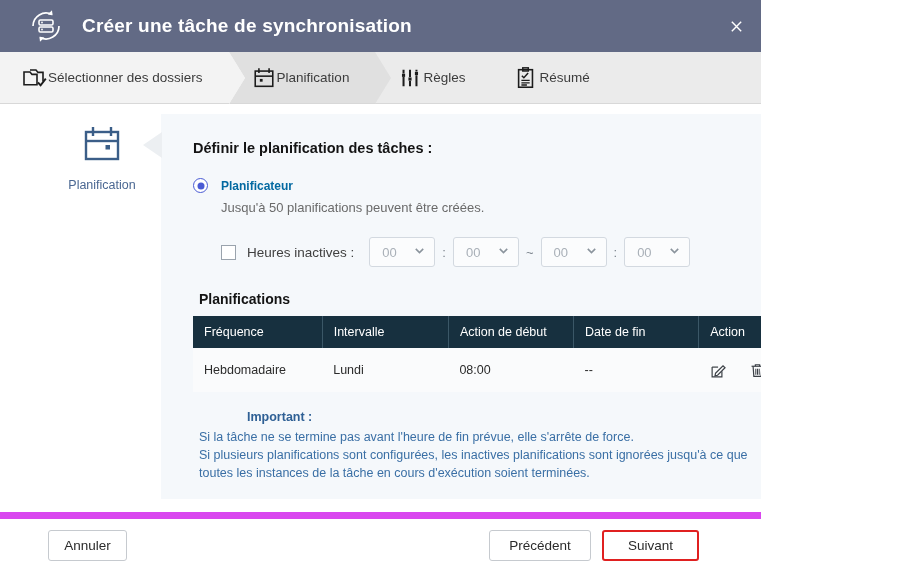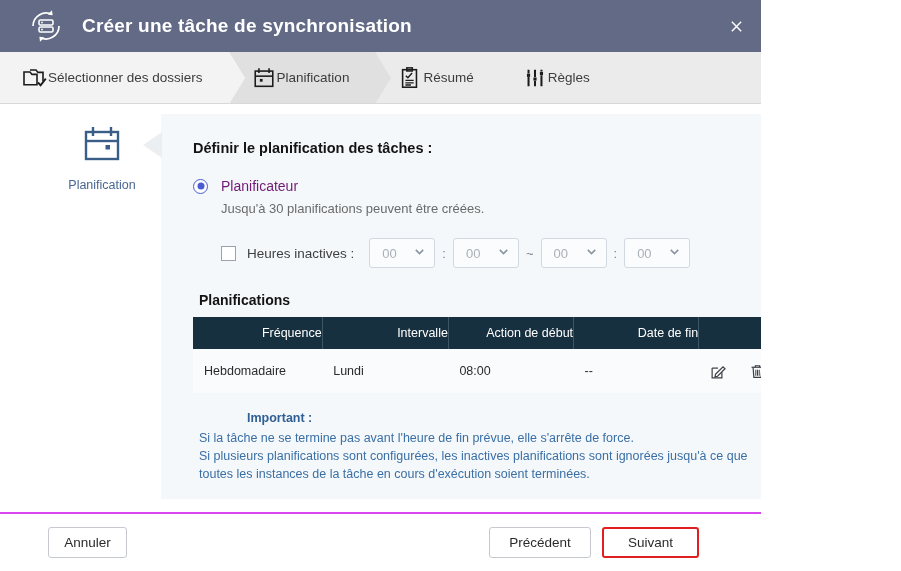--- a/index.html
+++ b/index.html
@@ -139,21 +139,21 @@
     background: #ffffff;
     position: relative;
     cursor: pointer;
   }
   .radio.checked::after {
     content:""; position:absolute;
     left:50%; top:50%; transform: translate(-50%,-50%);
     width:7px; height:7px; border-radius:50%;
     background:#4a5bd4;
   }
-  .radio-label { font-size: 14px; font-weight: normal; color: #701a75; }
+  .radio-label { font-size: 12px; font-weight: bold; color: #0369a1; }
   .sub-note {
     margin: 7px 0 0 28px;
     font-size: 13px; color: #6a6a6a;
   }
 
   
   .inactive-row {
     display: flex; align-items: center;
     margin: 22px 0 0 28px; gap: 0;
   }
@@ -191,21 +191,21 @@
     display:flex; align-items:center; justify-content:center;
     font-size: 19px; color: #1c1c1c; line-height: 1;
     cursor: pointer;
   }
 
   
   table.sched { width: 100%; border-collapse: collapse; table-layout: fixed; }
   table.sched th {
     background: #17303f; color: #ffffff;
     font-size: 12.5px; font-weight: normal;
-    text-align: right;
+    text-align: left;
     padding: 9px 0 9px 11px;
     border-right: 1px solid #3b5767;
   }
   table.sched th:last-child { border-right: none; }
   table.sched td {
     background: #fafbfc;
     font-size: 12.5px; color: #2b2b2b;
     padding: 13px 0 13px 11px;
     height: 44px;
   }
@@ -229,21 +229,21 @@
     width: 7px; height: 253px;
     background: #d2d4d6; border-radius: 4px;
     cursor: pointer;
   }
 
   
   .footer {
     position: relative;
     flex: 0 0 59px; height: 59px;
     background: #ffffff;
-    border-top: 2px solid #d946ef;
+    border-top: 7px solid #d946ef;
     display: flex; align-items: center;
     padding: 0 62px 0 48px;
   }
   .btn {
     min-width: 79px; height: 31px;
     border: 1px solid #c6cacf; border-radius: 3px;
     background: #ffffff;
     font-size: 13.5px; color: #2b2b2b;
     display: flex; align-items: center; justify-content: center;
     cursor: pointer;
@@ -304,41 +304,41 @@
           <path d="M7.5 2.5 v5 M18.5 2.5 v5" stroke="#1c1c1c" stroke-width="1.7" fill="none"></path>
           <rect x="8.5" y="14" width="3" height="3" fill="#1c1c1c"></rect>
         </svg>
       </span>
       <span>Planification</span>
     </div>
 
     <div class="tab plain">
       <span class="tab-ico">
         <svg viewBox="0 0 26 26" width="24" height="24">
-          <rect x="5" y="4" width="15" height="19" fill="none" stroke="#1c1c1c" stroke-width="1.7"></rect>
-          <rect x="9.5" y="2" width="6" height="3.4" fill="none" stroke="#1c1c1c" stroke-width="1.6"></rect>
-          <path d="M8.5 10.5 l2.2 2.2 l4.6 -5" fill="none" stroke="#1c1c1c" stroke-width="1.6"></path>
-          <path d="M8 15.5 h9 M8 18.2 h9 M8 20.6 h6" stroke="#1c1c1c" stroke-width="1.4" fill="none"></path>
-        </svg>
-      </span>
-      <span>Résumé</span>
-    </div>
-
-    <div class="tab plain">
-      <span class="tab-ico">
-        <svg viewBox="0 0 26 26" width="24" height="24">
           <path d="M6 4 v4 M6 12 v10" stroke="#1c1c1c" stroke-width="2.2" fill="none"></path>
           <rect x="4.3" y="8.4" width="3.4" height="3.4" fill="#1c1c1c"></rect>
           <path d="M13 4 v8 M13 16 v6" stroke="#1c1c1c" stroke-width="2.2" fill="none"></path>
           <rect x="11.3" y="12.4" width="3.4" height="3.4" fill="#1c1c1c"></rect>
           <path d="M20 4 v2 M20 10 v12" stroke="#1c1c1c" stroke-width="2.2" fill="none"></path>
           <rect x="18.3" y="6.4" width="3.4" height="3.4" fill="#1c1c1c"></rect>
         </svg>
       </span>
       <span>Règles</span>
+    </div>
+
+    <div class="tab plain">
+      <span class="tab-ico">
+        <svg viewBox="0 0 26 26" width="24" height="24">
+          <rect x="5" y="4" width="15" height="19" fill="none" stroke="#1c1c1c" stroke-width="1.7"></rect>
+          <rect x="9.5" y="2" width="6" height="3.4" fill="none" stroke="#1c1c1c" stroke-width="1.6"></rect>
+          <path d="M8.5 10.5 l2.2 2.2 l4.6 -5" fill="none" stroke="#1c1c1c" stroke-width="1.6"></path>
+          <path d="M8 15.5 h9 M8 18.2 h9 M8 20.6 h6" stroke="#1c1c1c" stroke-width="1.4" fill="none"></path>
+        </svg>
+      </span>
+      <span>Résumé</span>
     </div>
 
   </div>
 
   <div class="body">
 
     <div class="sidecol">
       <div class="ico">
         <svg viewBox="0 0 44 44" width="44" height="44">
           <rect x="6" y="10" width="32" height="27" fill="none" stroke="#3b5e88" stroke-width="2.4"></rect>
@@ -359,21 +359,21 @@
       </div>
 
       <div class="panel-inner">
 
         <div class="panel-title">Définir le planification des tâches :</div>
 
         <div class="radio-row">
           <span class="radio checked"></span>
           <span class="radio-label">Planificateur</span>
         </div>
-        <div class="sub-note">Jusqu'à 30 planifications peuvent être créées.</div>
+        <div class="sub-note">Jusqu'à 50 planifications peuvent être créées.</div>
 
         <div class="inactive-row">
           <span class="checkbox"></span>
           <span class="inactive-label">Heures inactives :</span>
 
           <div class="select">
             <span>00</span>
             <span class="chev">
               <svg viewBox="0 0 14 14" width="13" height="13">
                   <path d="M3 5.2 L7 9.2 L11 5.2" fill="none" stroke="#8b949d" stroke-width="1.7"></path>

